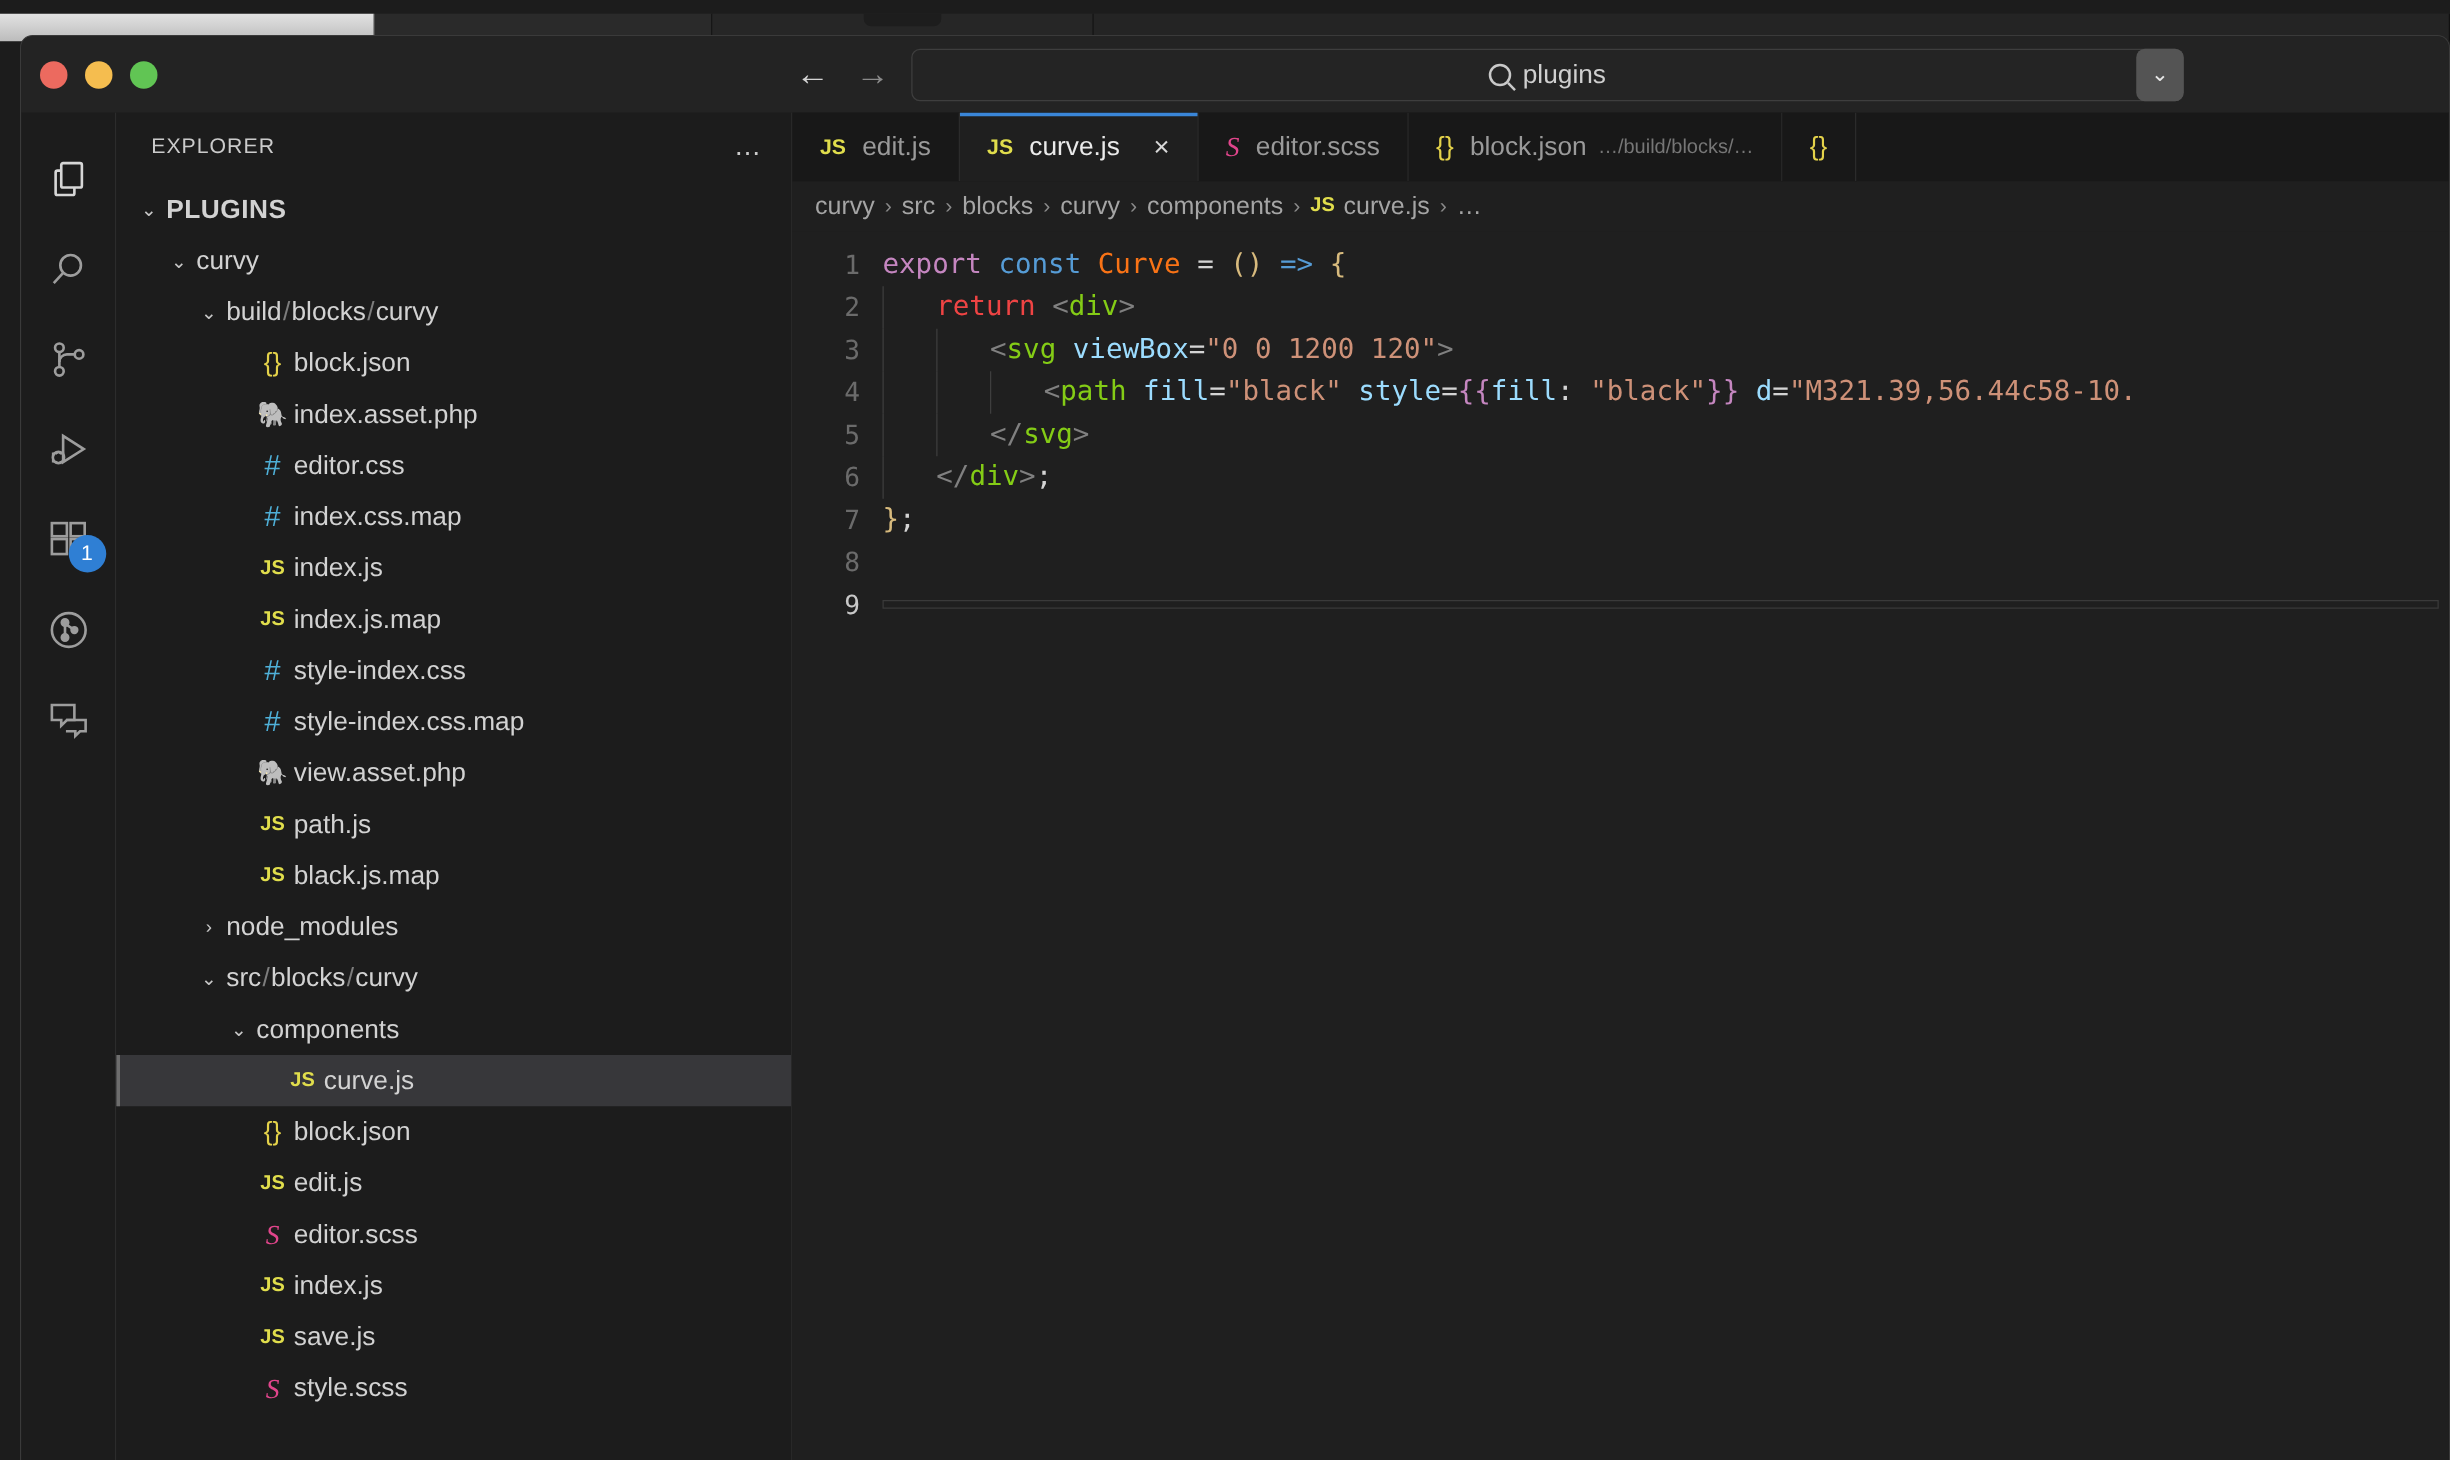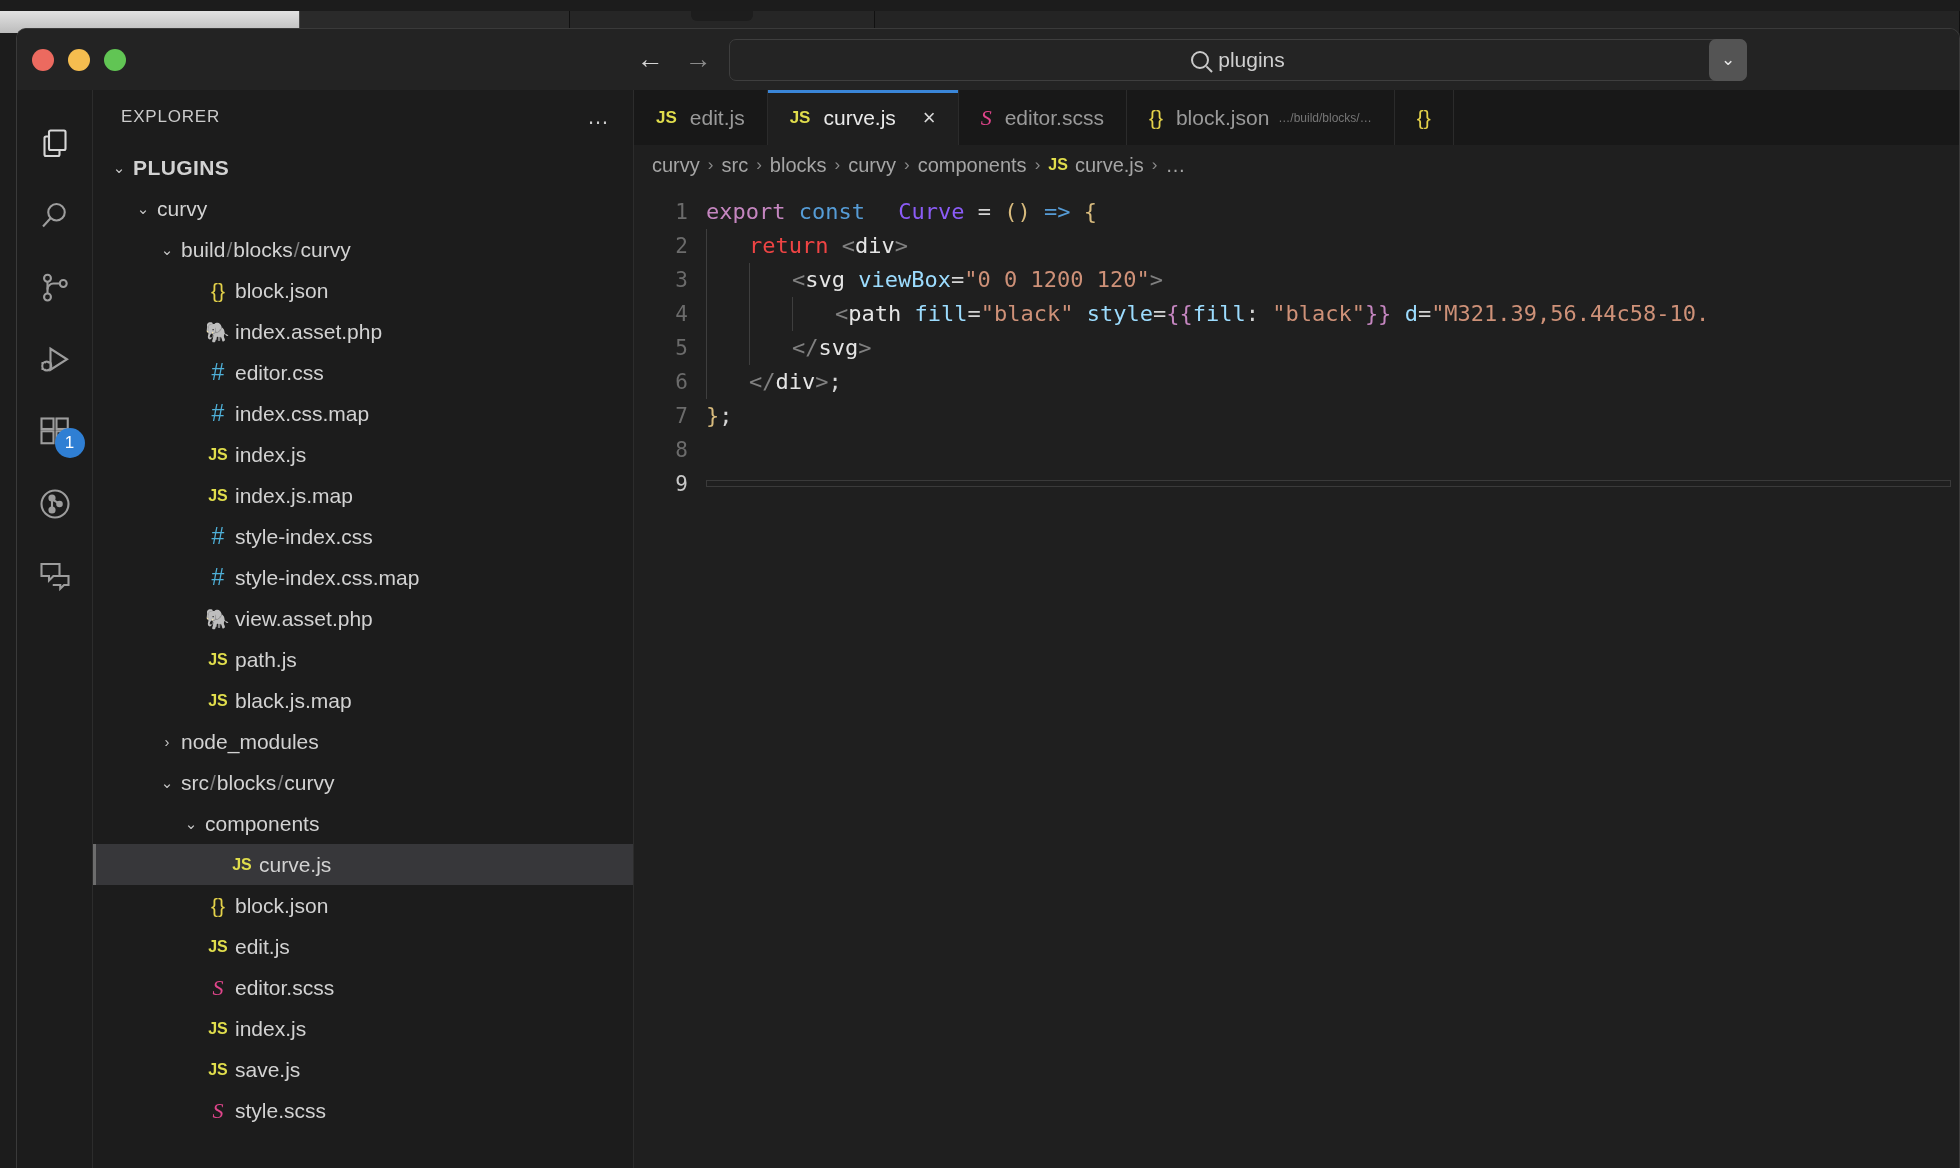--- a/index.html
+++ b/index.html
@@ -265,21 +265,21 @@
   .tab.active::before {
     content: "";
     position: absolute; left: 0; right: 0; top: 0;
     height: 3px; background: #3a86d8;
   }
   .tab .tico { font-size: 17px; font-weight: bold; }
   .tico.js   { color: #e0dd4c; }
   .tico.scss { color: #e0458b; font-size: 22px; font-weight: normal; font-style: italic; font-family: "Liberation Serif", serif; }
   .tico.json { color: #e4d24a; font-weight: normal; font-size: 21px; }
   .tab .tpath {
-    color: #767676; font-size: 12px;
+    color: #767676; font-size: 16px;
     margin-left: -4px;
   }
   .tab .tclose {
     color: #d8d8d8; font-size: 22px;
     margin-left: 14px;
     cursor: pointer;
   }
 
   #breadcrumb {
     height: 40px;
@@ -330,28 +330,28 @@
   .ind {
     display: inline-block;
     border-left: 1px solid #3e3e3e;
     width: 43px;
     height: 34px;
     vertical-align: bottom;
   }
   
   .k-export { color: #c586c0; }
   .k-const  { color: #569cd6; }
-  .k-name   { color: #8b5cf6; margin-left: 20px; }
+  .k-name   { color: #f97316; }
   .k-op     { color: #d4d4d4; }
   .k-paren  { color: #d7ba7d; }
   .k-arrow  { color: #569cd6; }
   .k-brace  { color: #d7ba7d; }
   .k-return { color: #ef4444; }
   .k-punct  { color: #808080; }
-  .k-tag    { color: #e5e5e5; }
+  .k-tag    { color: #84cc16; }
   .k-attr   { color: #9cdcfe; }
   .k-str    { color: #ce9178; }
   .k-white  { color: #d4d4d4; }
   .k-pink   { color: #c586c0; }
 </style>
 </head>
 <body>
 
 <div id="desktop">
 

